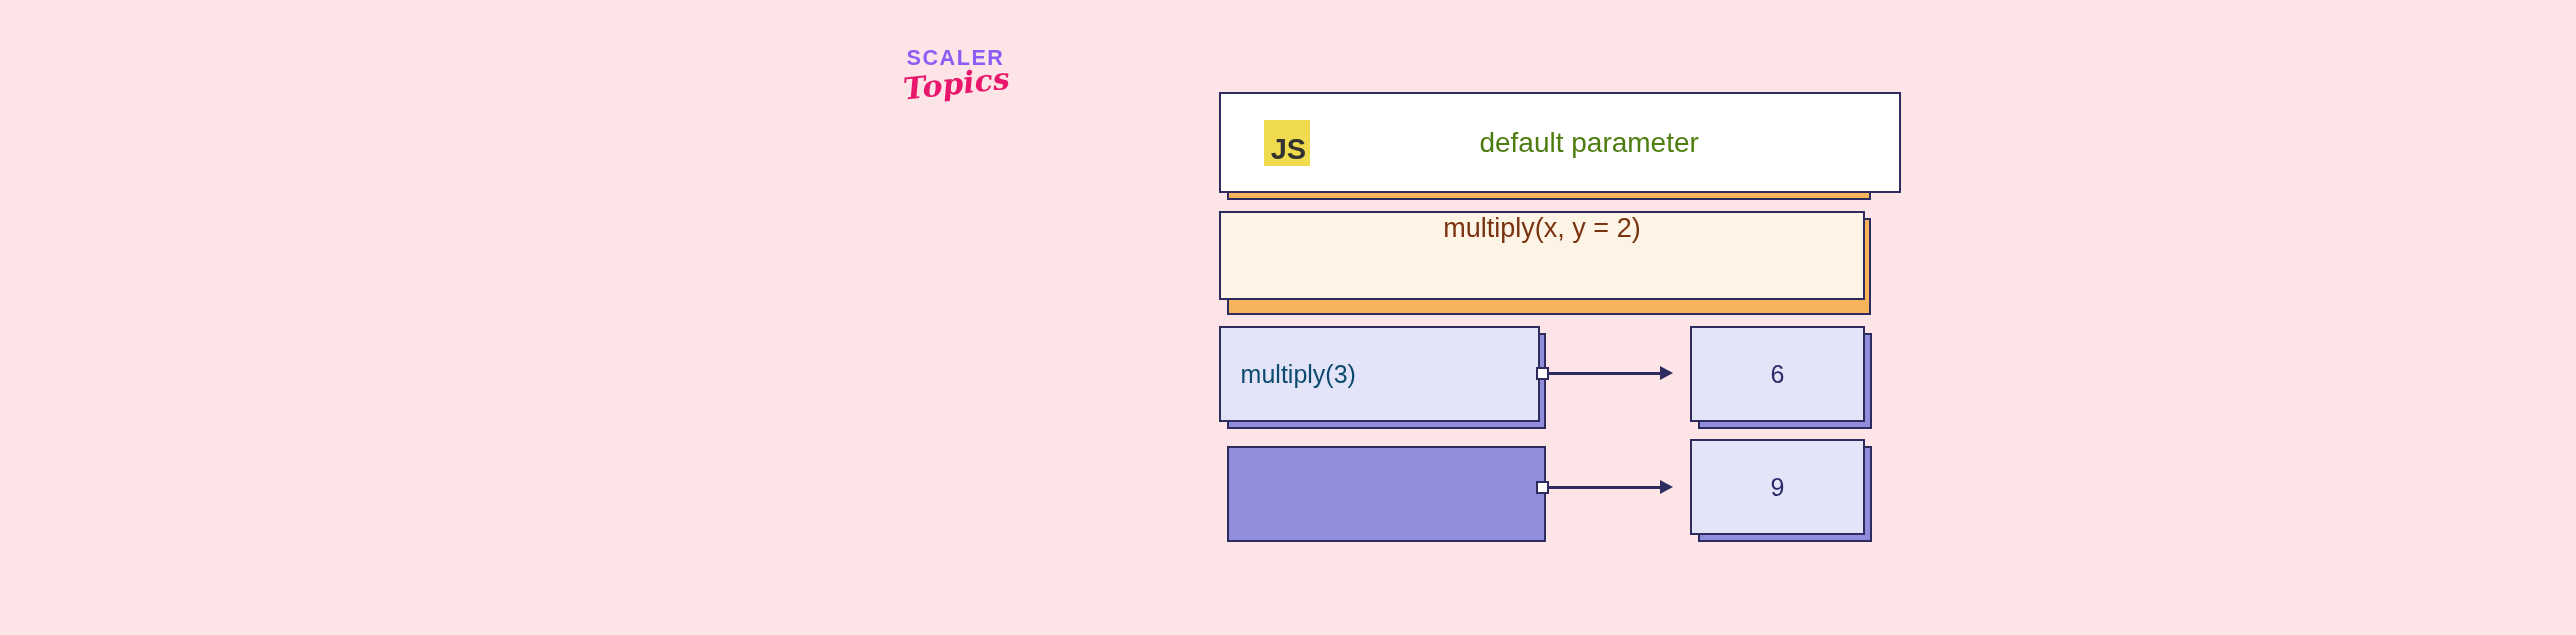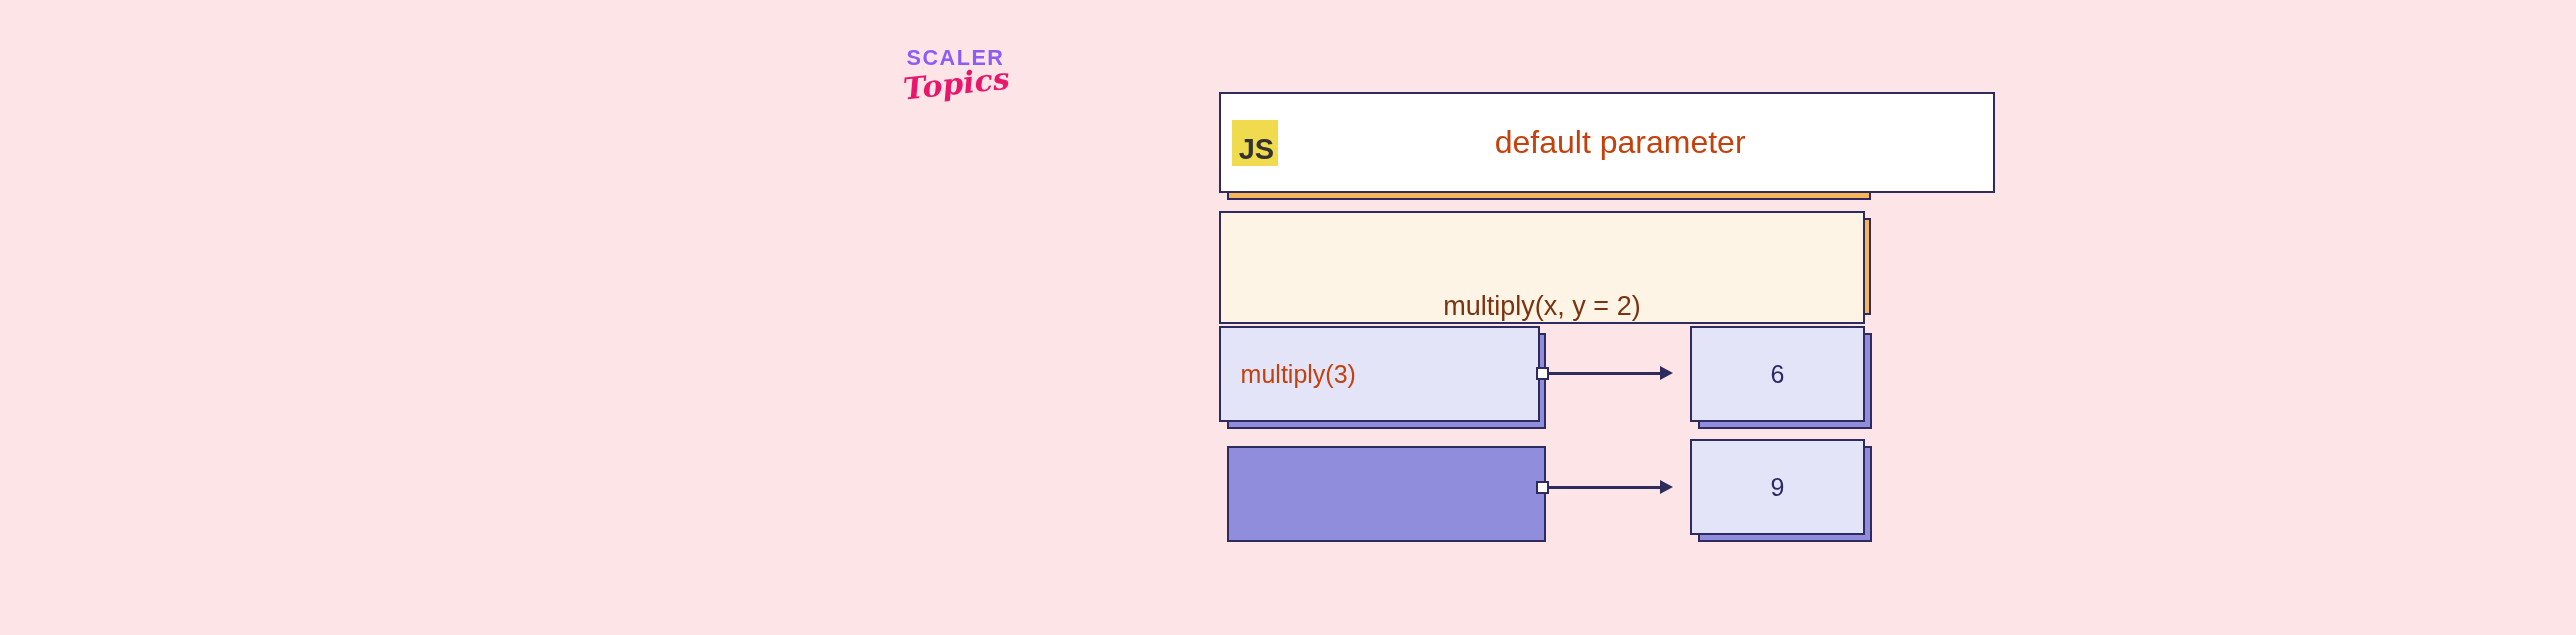--- a/index.html
+++ b/index.html
@@ -73,26 +73,27 @@
   #header-shadow {
     left: 1227px;
     top: 99px;
     width: 644px;
     height: 101px;
     background: #F7B45B;
   }
   #header-card {
     left: 1219px;
     top: 92px;
-    width: 776px;
+    width: 682px;
     height: 101px;
     background: #FFFFFF;
     z-index: 2;
     display: flex;
     align-items: center;
+    padding-left: 32px;
   }
   .js-badge {
     width: 46px;
     height: 46px;
     margin-left: 11.3px;
     background: #F0DB4F;
     color: #323330;
     font-family: "Liberation Sans", sans-serif;
     font-weight: bold;
     font-size: 29px;
@@ -100,64 +101,64 @@
     align-items: flex-end;
     justify-content: flex-end;
     line-height: 0.95;
     padding: 0 4.1px 2.1px 0;
     box-sizing: border-box;
   }
   .header-title {
     flex: 1;
     text-align: center;
     font-family: "Liberation Sans", sans-serif;
-    font-size: 32px;
-    color: #c2410c;
+    font-size: 28px;
+    color: #4d7c0f;
     padding-right: 31px;
     white-space: nowrap;
   }
 
   
   #signature-shadow {
     left: 1227px;
     top: 218px;
     width: 644px;
     height: 97px;
     background: #F7B45B;
   }
   #signature-card {
     left: 1219px;
     top: 211px;
     width: 646px;
-    height: 113px;
+    height: 89px;
     background: #FDF4E5;
     z-index: 2;
     display: flex;
-    align-items: flex-end;
+    align-items: flex-start;
     justify-content: center;
   }
   .signature-text {
     font-family: "Liberation Sans", sans-serif;
     font-size: 27px;
     color: #7A3310;
     white-space: nowrap;
   }
 
   
   .lav-shadow { background: #8F8DDC; }
   .lav-card {
     background: #E4E4F8;
     z-index: 2;
     display: flex;
     align-items: center;
   }
   .call-label {
     font-family: "Liberation Sans", sans-serif;
     font-size: 25px;
-    color: #c2410c;
+    color: #0c4a6e;
     padding-left: 19.6px;
     white-space: nowrap;
   }
   .result-label {
     width: 100%;
     text-align: center;
     font-family: "Liberation Sans", sans-serif;
     font-size: 25px;
     color: #2A2A6B;
   }

